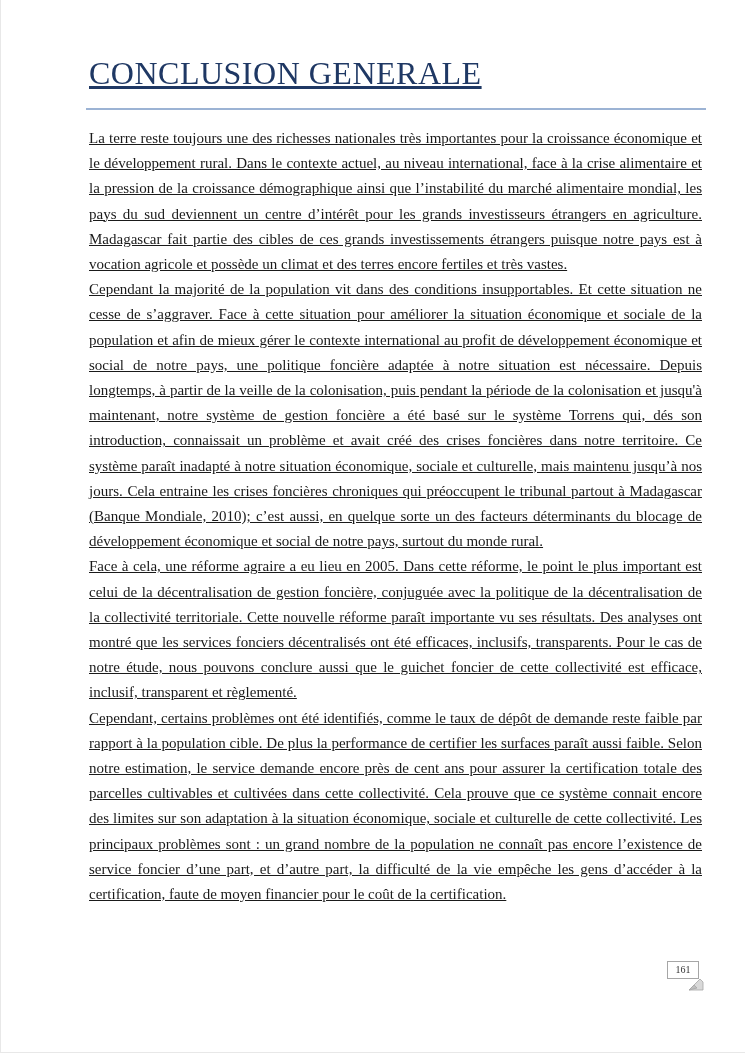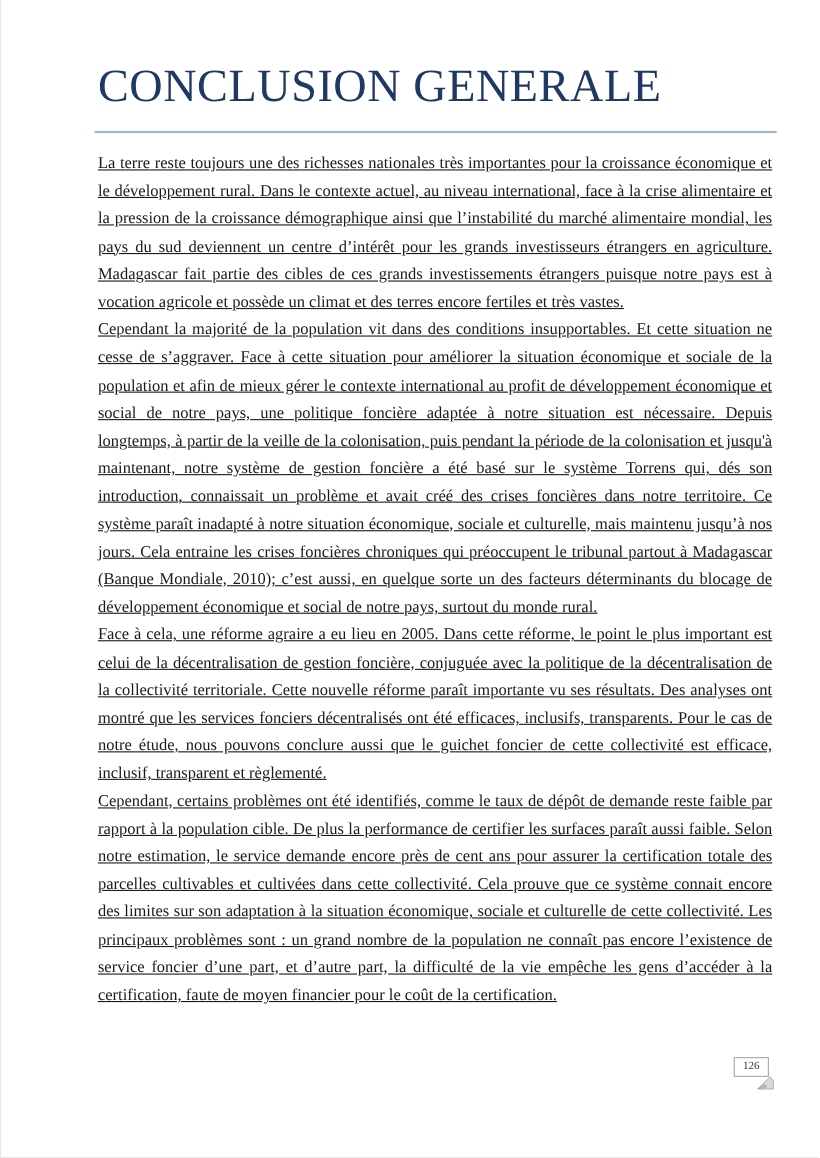--- a/index.html
+++ b/index.html
@@ -20,26 +20,27 @@
     border-bottom: 1px solid #e8e8e8;
   }
   .content {
     position: absolute;
     left: 88px;
     top: 55px;
     width: 613px;
   }
   .doc-title {
     font-family: "Liberation Serif", serif;
-    font-size: 42px;
+    font-size: 32px;
     font-weight: normal;
     letter-spacing: 0.5px;
     color: #1F3864;
     margin: 0 0 6px 0;
     padding: 0 0 10px 0;
+    text-decoration: underline;
   }
   .title-rule {
     border: none;
     border-top: 2px solid #9CB3D4;
     margin: 0 0 16px -3px;
     width: 620px;
   }
   .body-text p {
     margin: 0;
     padding: 0;
@@ -92,21 +93,21 @@
     <div class="body-text">
       <p>La terre reste toujours une des richesses nationales très importantes pour la croissance économique et le développement rural. Dans le contexte actuel, au niveau international, face à la crise alimentaire et la pression de la croissance démographique ainsi que l’instabilité du marché alimentaire mondial, les pays du sud deviennent  un centre d’intérêt pour les grands investisseurs étrangers en agriculture. Madagascar fait partie des cibles de ces grands investissements étrangers puisque notre pays est à vocation agricole et possède un climat et des terres encore fertiles et très vastes.</p>
       <p>Cependant la majorité de la population vit dans des conditions insupportables. Et cette situation ne cesse de s’aggraver.  Face à cette situation pour améliorer la situation économique et sociale de la population et afin de mieux gérer le contexte international au profit de développement économique et social de notre pays, une politique foncière adaptée à notre situation est nécessaire. Depuis longtemps, à partir de la veille de la colonisation, puis pendant la période de la colonisation et jusqu'à maintenant, notre système de gestion foncière a été basé sur le système Torrens qui,  dés son introduction, connaissait un problème et avait créé des crises foncières dans notre territoire. Ce système paraît inadapté  à notre situation économique, sociale et culturelle, mais maintenu jusqu’à nos jours. Cela entraine les crises foncières chroniques qui préoccupent le tribunal partout à Madagascar (Banque Mondiale, 2010); c’est aussi,  en quelque  sorte un des facteurs déterminants du blocage de développement économique et social de notre pays,  surtout  du  monde rural.</p>
       <p>Face à cela, une réforme agraire a eu lieu en 2005.  Dans cette réforme, le point le plus important est celui de la décentralisation de gestion foncière, conjuguée avec la politique de la décentralisation de la collectivité territoriale. Cette nouvelle réforme paraît importante vu ses résultats. Des analyses ont montré que les services fonciers décentralisés ont été efficaces, inclusifs, transparents. Pour le cas de notre étude, nous pouvons conclure aussi que le guichet foncier de cette collectivité est efficace, inclusif, transparent et règlementé.</p>
       <p>Cependant, certains problèmes ont été identifiés, comme le taux de dépôt de demande reste faible par rapport à la population cible. De plus la performance de certifier les surfaces paraît aussi faible. Selon notre estimation, le service demande encore près de cent ans pour assurer la certification totale des parcelles cultivables et cultivées dans cette collectivité. Cela prouve que ce système connait encore des limites sur son adaptation à la situation économique, sociale et culturelle de cette collectivité. Les principaux problèmes sont : un grand nombre de la population ne connaît pas encore l’existence de service foncier d’une part, et d’autre part, la difficulté de la vie empêche les gens d’accéder à la certification, faute de moyen financier pour le coût de la certification.</p>
     </div>
 
   </div>
 
   <div class="footer">
-    <div class="page-number-box">126</div>
+    <div class="page-number-box">161</div>
     <span class="page-curl">
       <svg width="18" height="18" viewBox="0 0 18 18" aria-hidden="true">
         <path d="M2 15 L13 4 L16 7 L16 15 Z" fill="#d9d9d9" stroke="#a6a6a6" stroke-width="0.8"></path>
         <path d="M2 15 L7 10 L10 13 Z" fill="#bfbfbf" stroke="#a6a6a6" stroke-width="0.8"></path>
       </svg>
     </span>
   </div>
 </div>
 
 </body></html>

